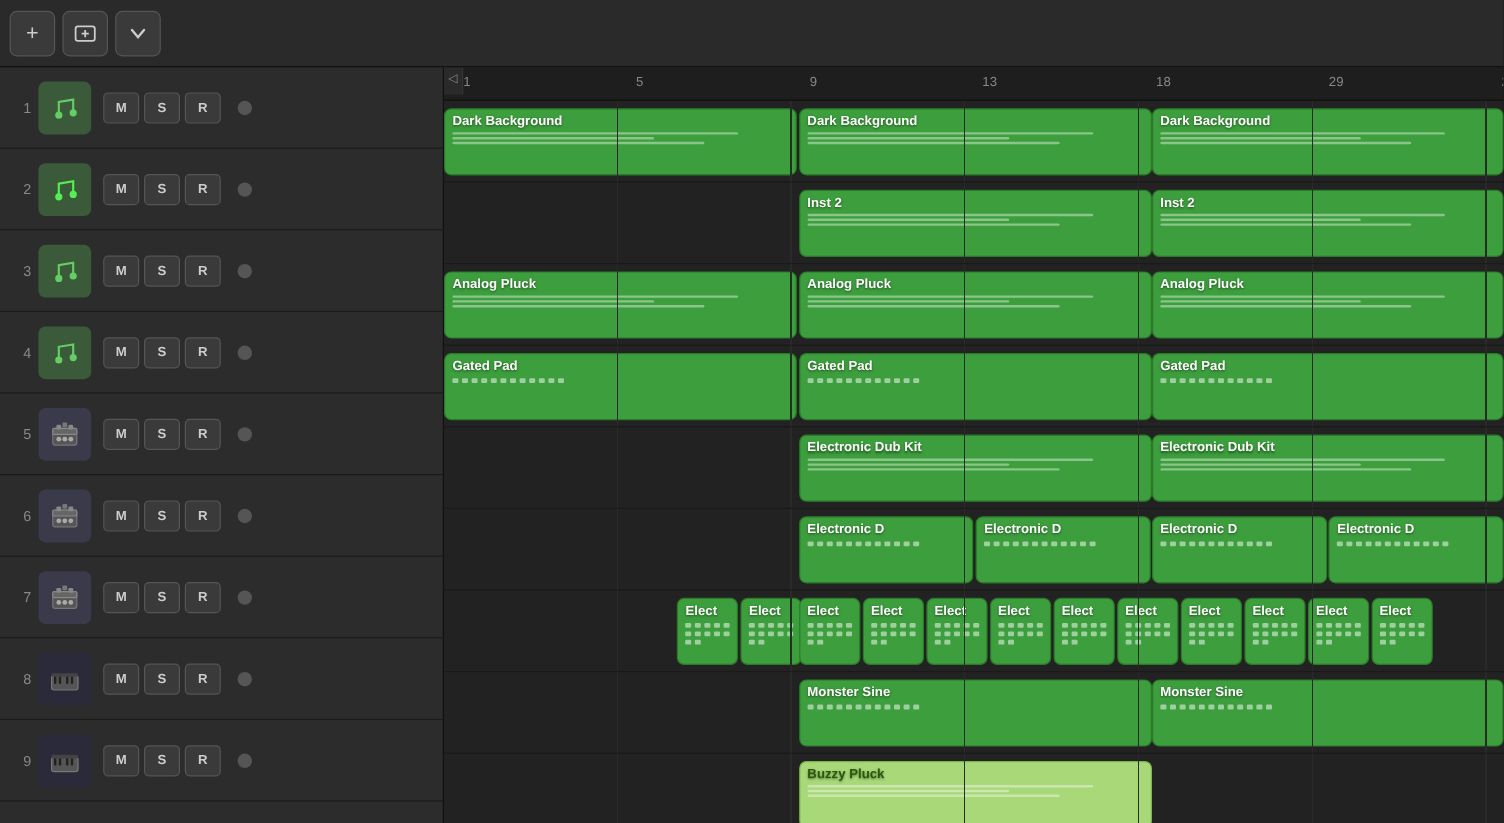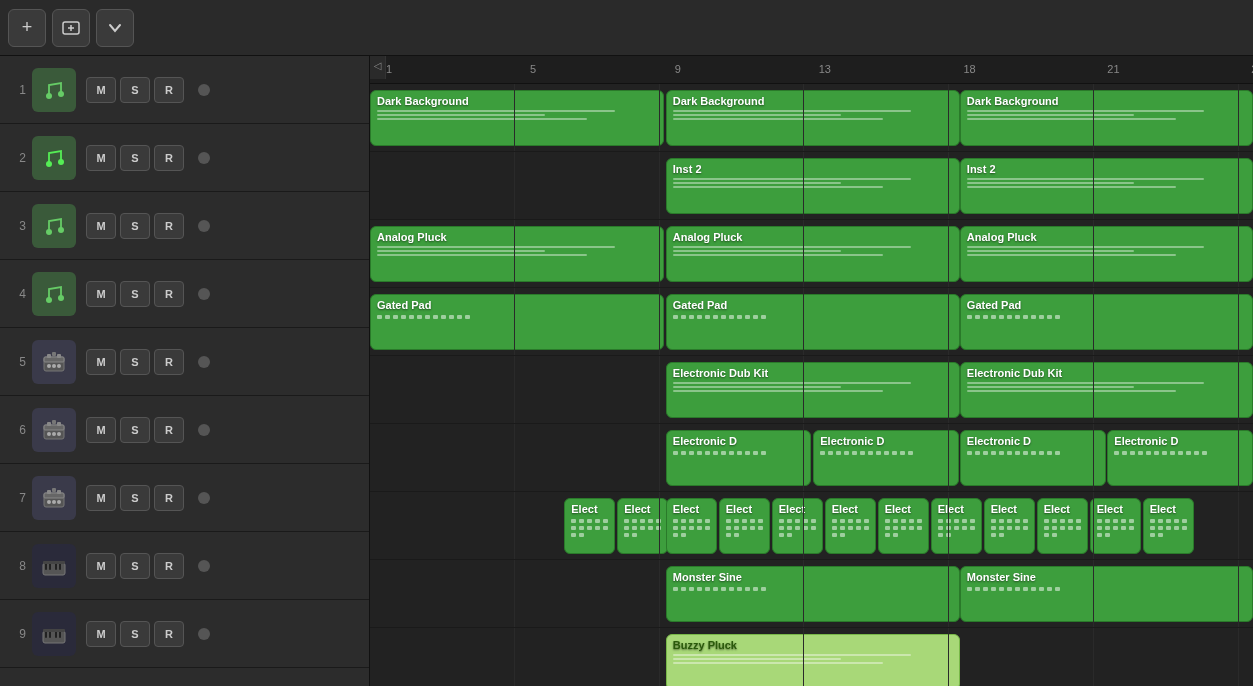--- a/index.html
+++ b/index.html
@@ -446,21 +446,21 @@
   <div class="timeline-area">
 
     <div class="ruler">
       <div class="ruler-arrow">◁</div>
       <div class="ruler-marks" id="ruler-marks">
       <div class="ruler-mark" style="left: 0%;">1</div>
           <div class="ruler-mark" style="left: 16.6%;">5</div>
           <div class="ruler-mark" style="left: 33.3%;">9</div>
           <div class="ruler-mark" style="left: 49.9%;">13</div>
           <div class="ruler-mark" style="left: 66.6%;">18</div>
-          <div class="ruler-mark" style="left: 83.2%;">21</div>
+          <div class="ruler-mark" style="left: 83.2%;">29</div>
           <div class="ruler-mark" style="left: 99.8%;">25</div>
         </div>
     </div>
 
     <div class="tracks-container" id="tracks-container">
     <div class="track-lane">
           <div class="clip" style="left: 0%; width: 33.3%;">
             <div class="clip-title">Dark Background</div>
             <div class="clip-pattern">
               <div class="clip-pattern-line" style="width: 85%;"></div>

